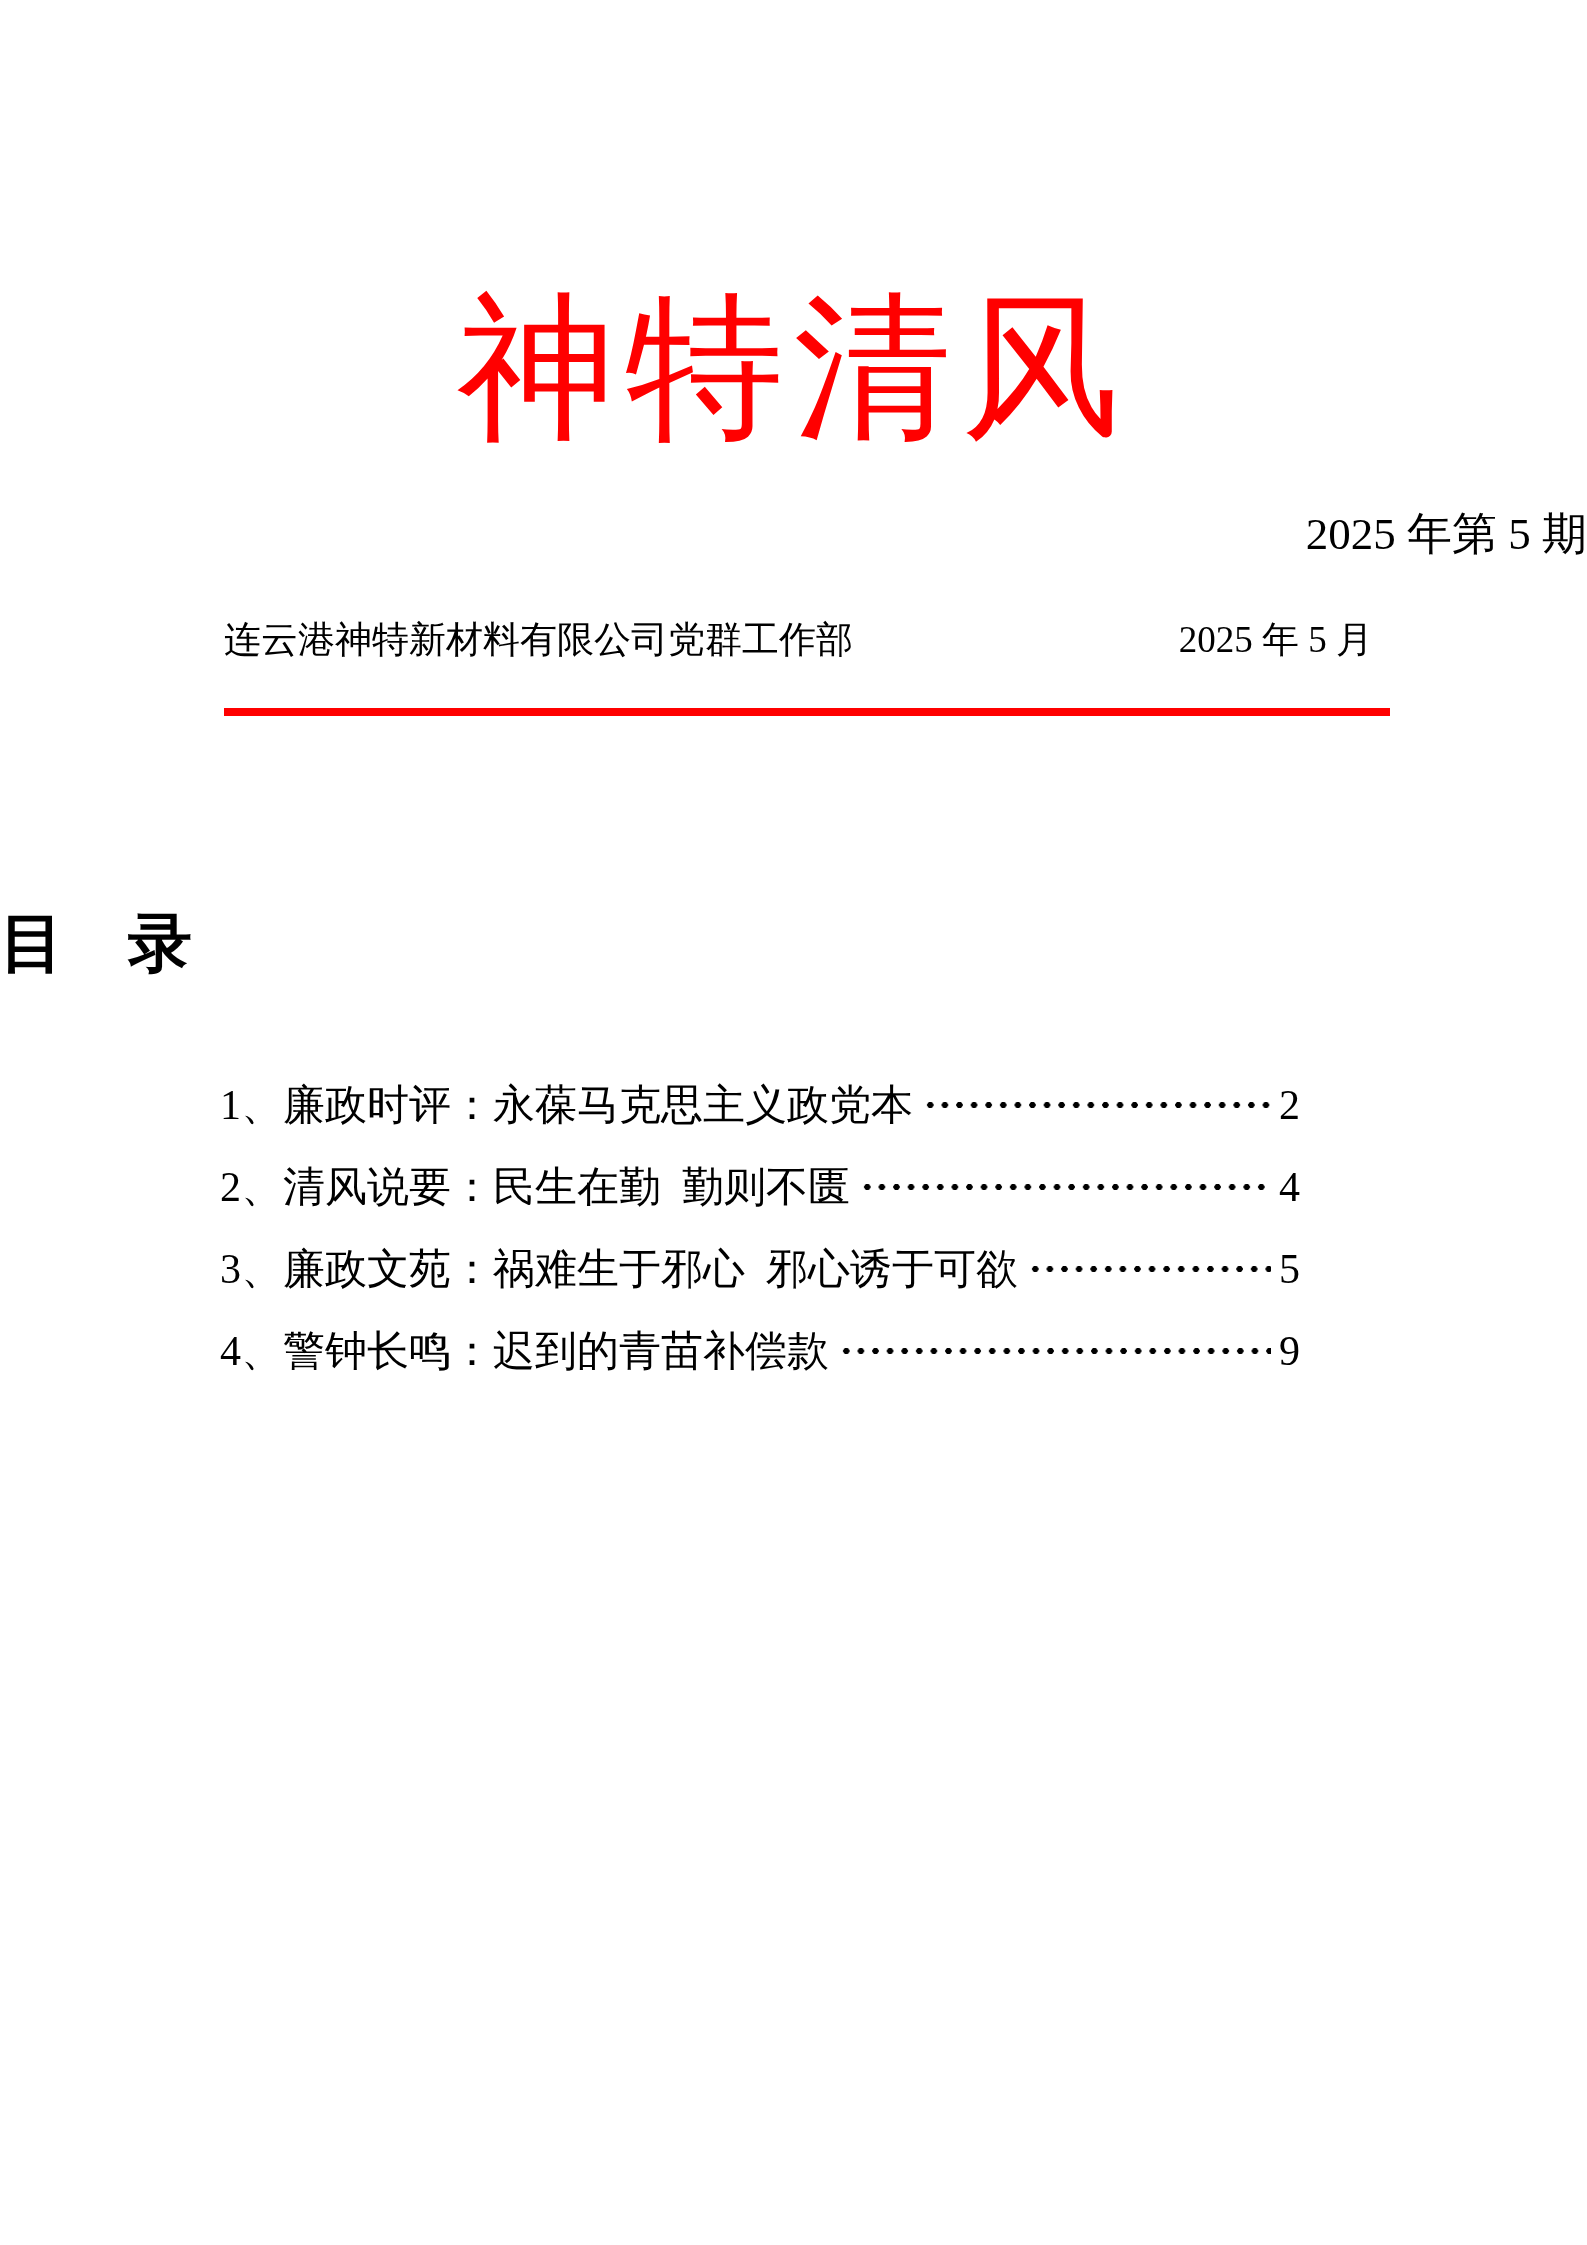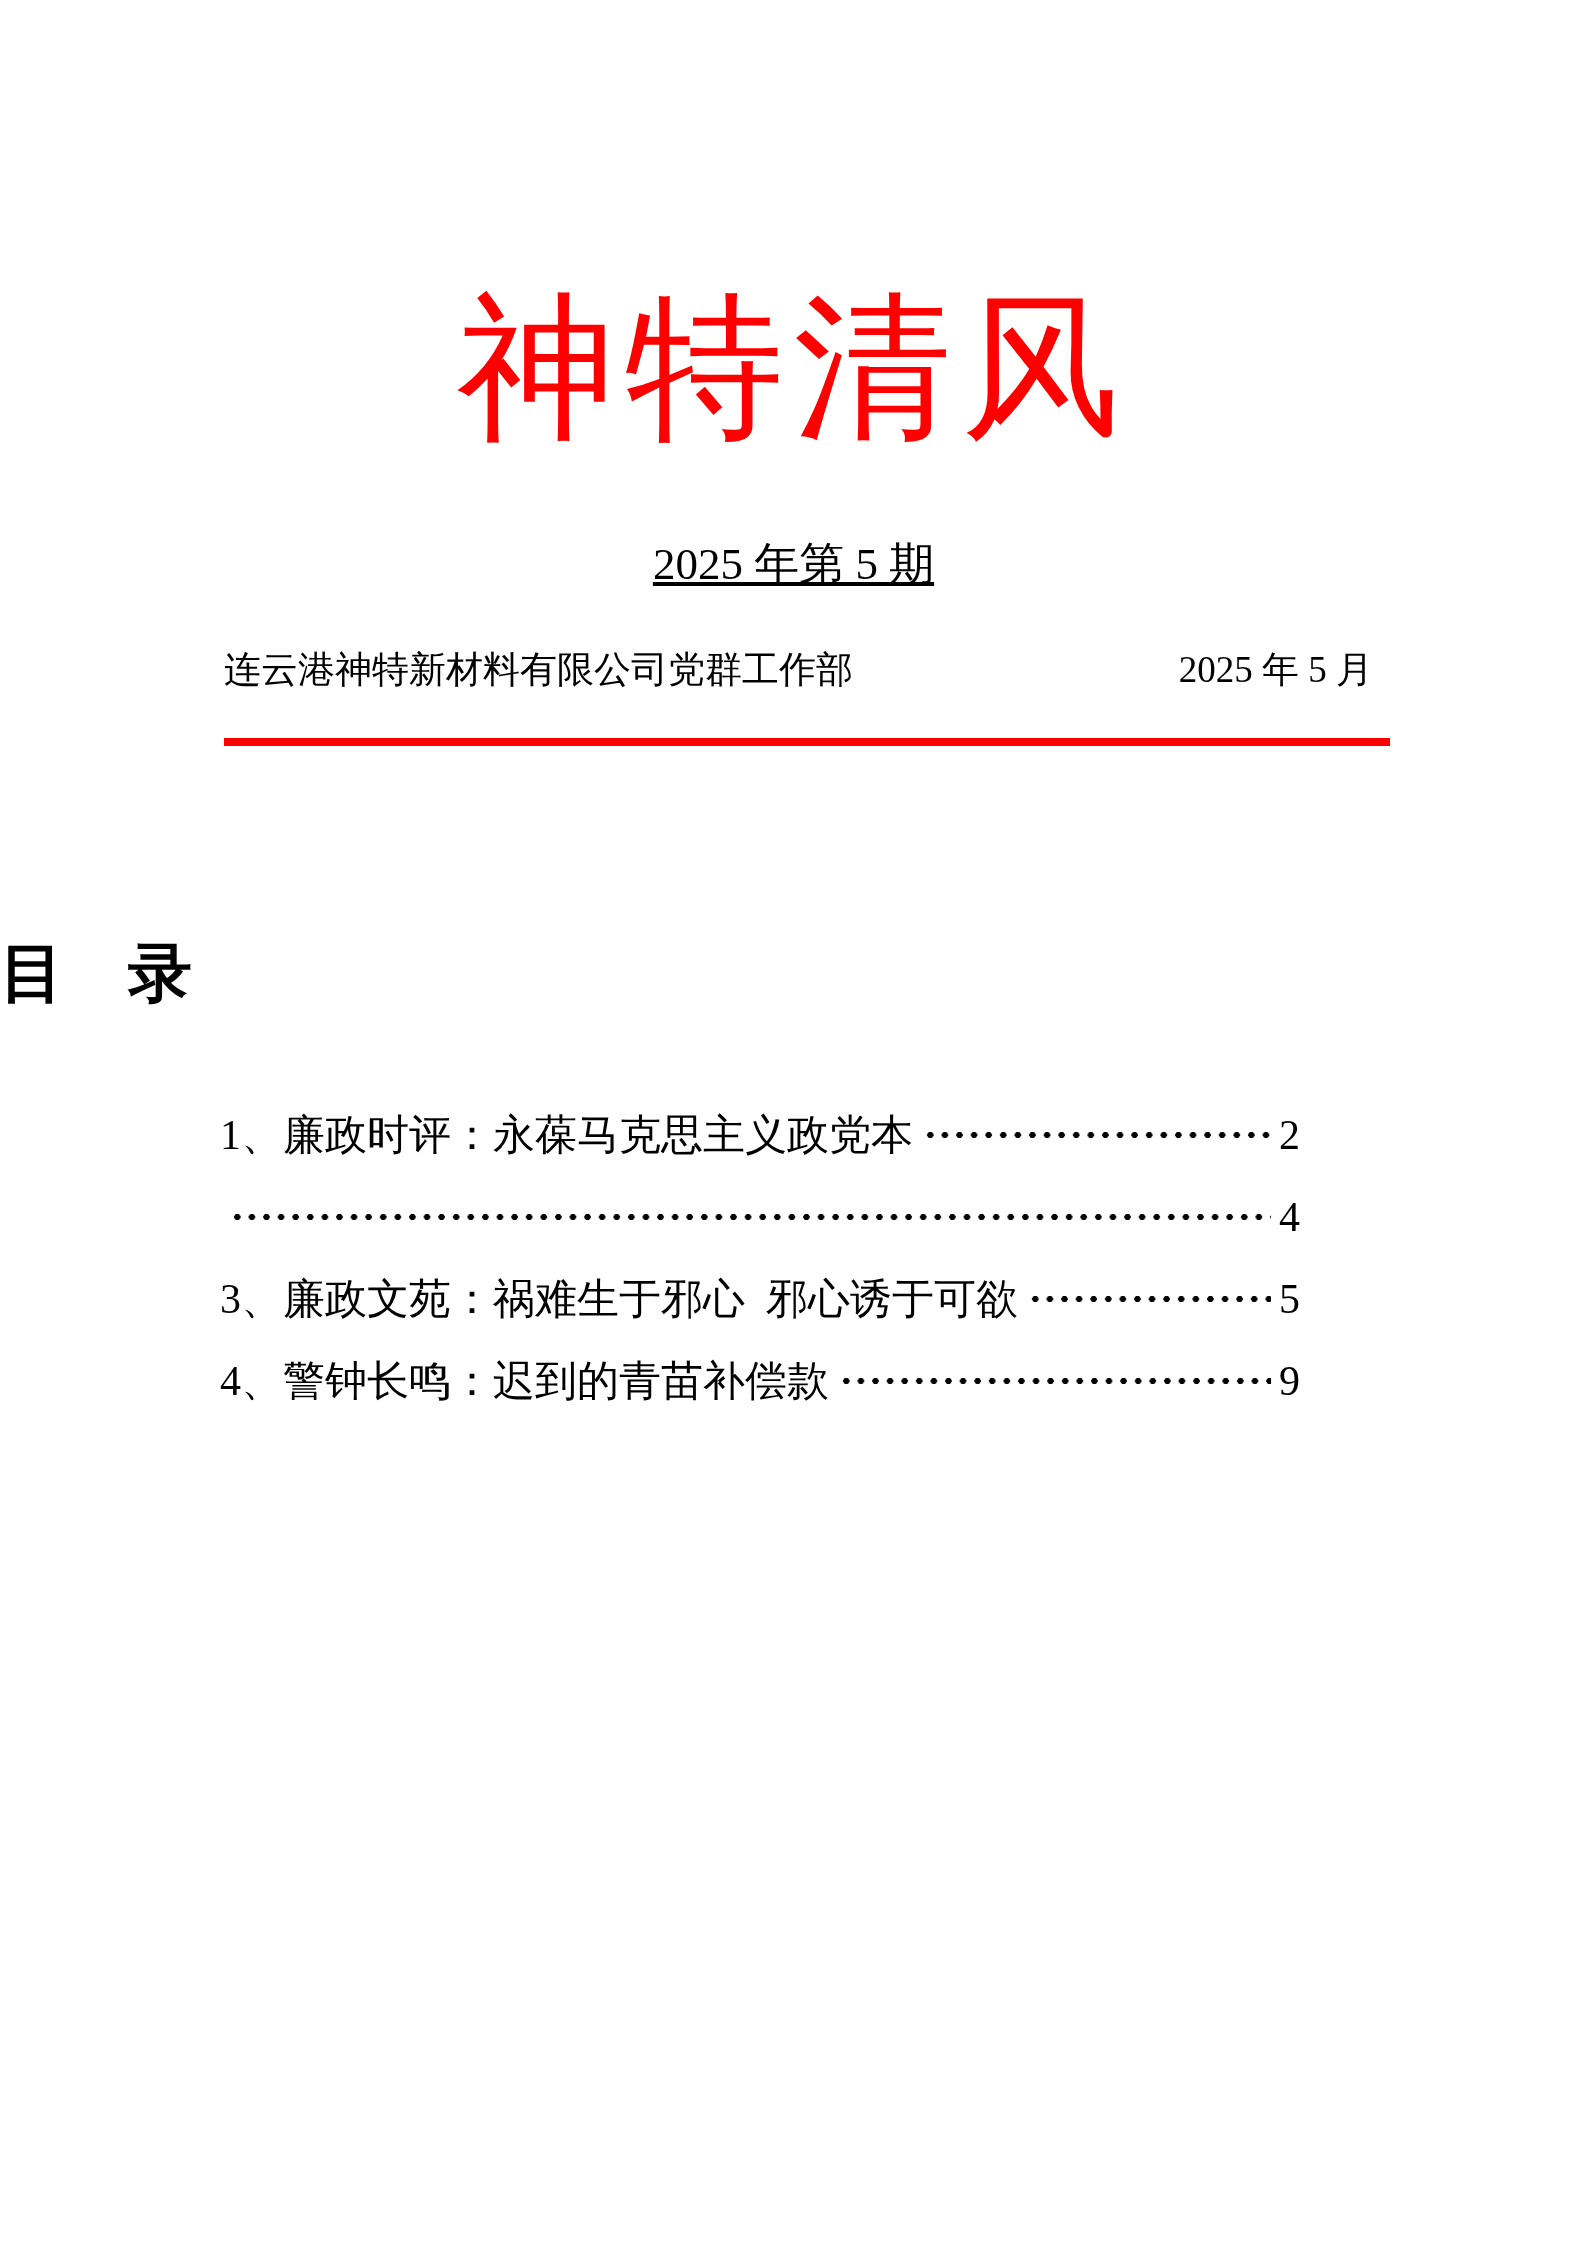--- a/index.html
+++ b/index.html
@@ -21,26 +21,25 @@
     padding-top: 290px;
     text-align: center;
     font-size: 158px;
     line-height: 1;
     font-weight: normal;
     letter-spacing: 10px;
     color: #ff0000;
     white-space: pre;
   }
   .issue-line {
-    margin-top: 94px;
-    text-align: center;
+    margin-top: 64px;
+    text-align: right;
     font-size: 45px;
     line-height: 1;
     white-space: pre;
-    text-decoration: underline;
   }
   .pub-row {
     display: flex;
     justify-content: space-between;
     align-items: flex-start;
     margin: 64px 214px 0 224px;
     font-size: 37px;
     line-height: 1;
     white-space: pre;
   }
@@ -117,20 +116,21 @@
 
   <div class="toc-list">
 
     <div class="toc-item">
       <span class="toc-label">1、廉政时评：永葆马克思主义政党本</span>
       <span class="toc-leader"></span>
       <span class="toc-page">2</span>
     </div>
 
     <div class="toc-item">
+      <span class="toc-label">2、清风说要：民生在勤  勤则不匮</span>
       <span class="toc-leader"></span>
       <span class="toc-page">4</span>
     </div>
 
     <div class="toc-item">
       <span class="toc-label">3、廉政文苑：祸难生于邪心  邪心诱于可欲</span>
       <span class="toc-leader"></span>
       <span class="toc-page">5</span>
     </div>
 

